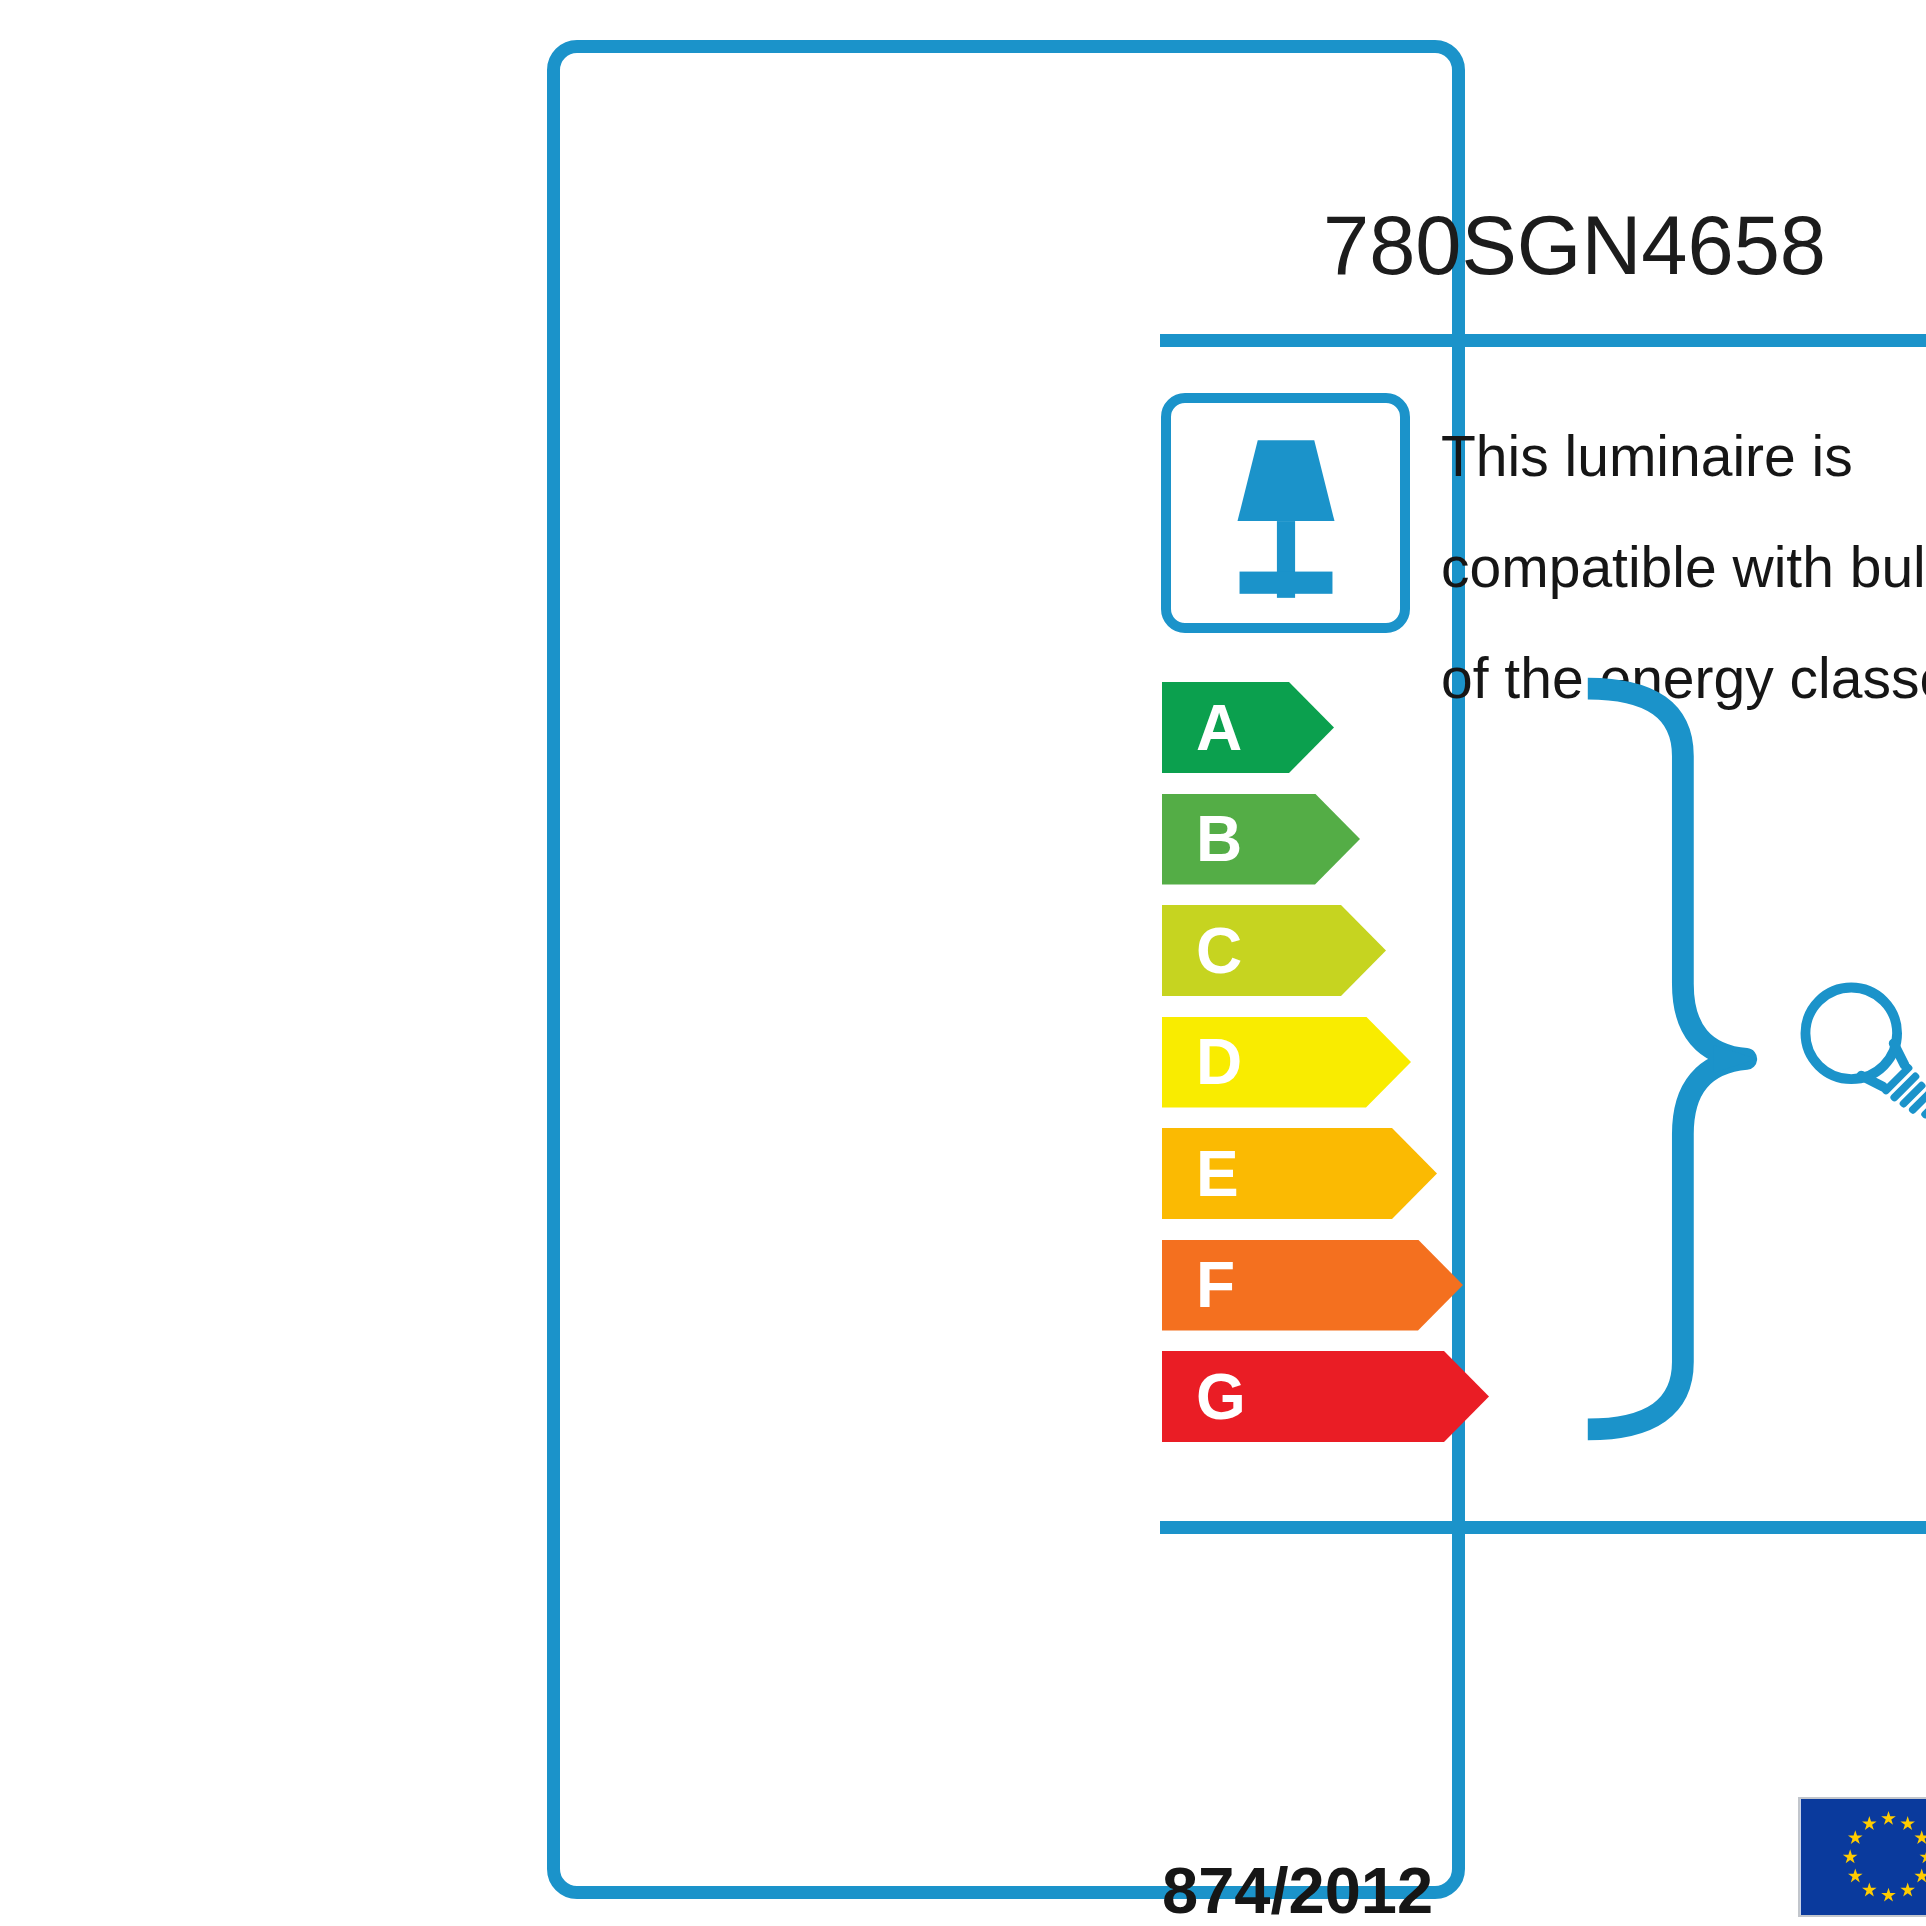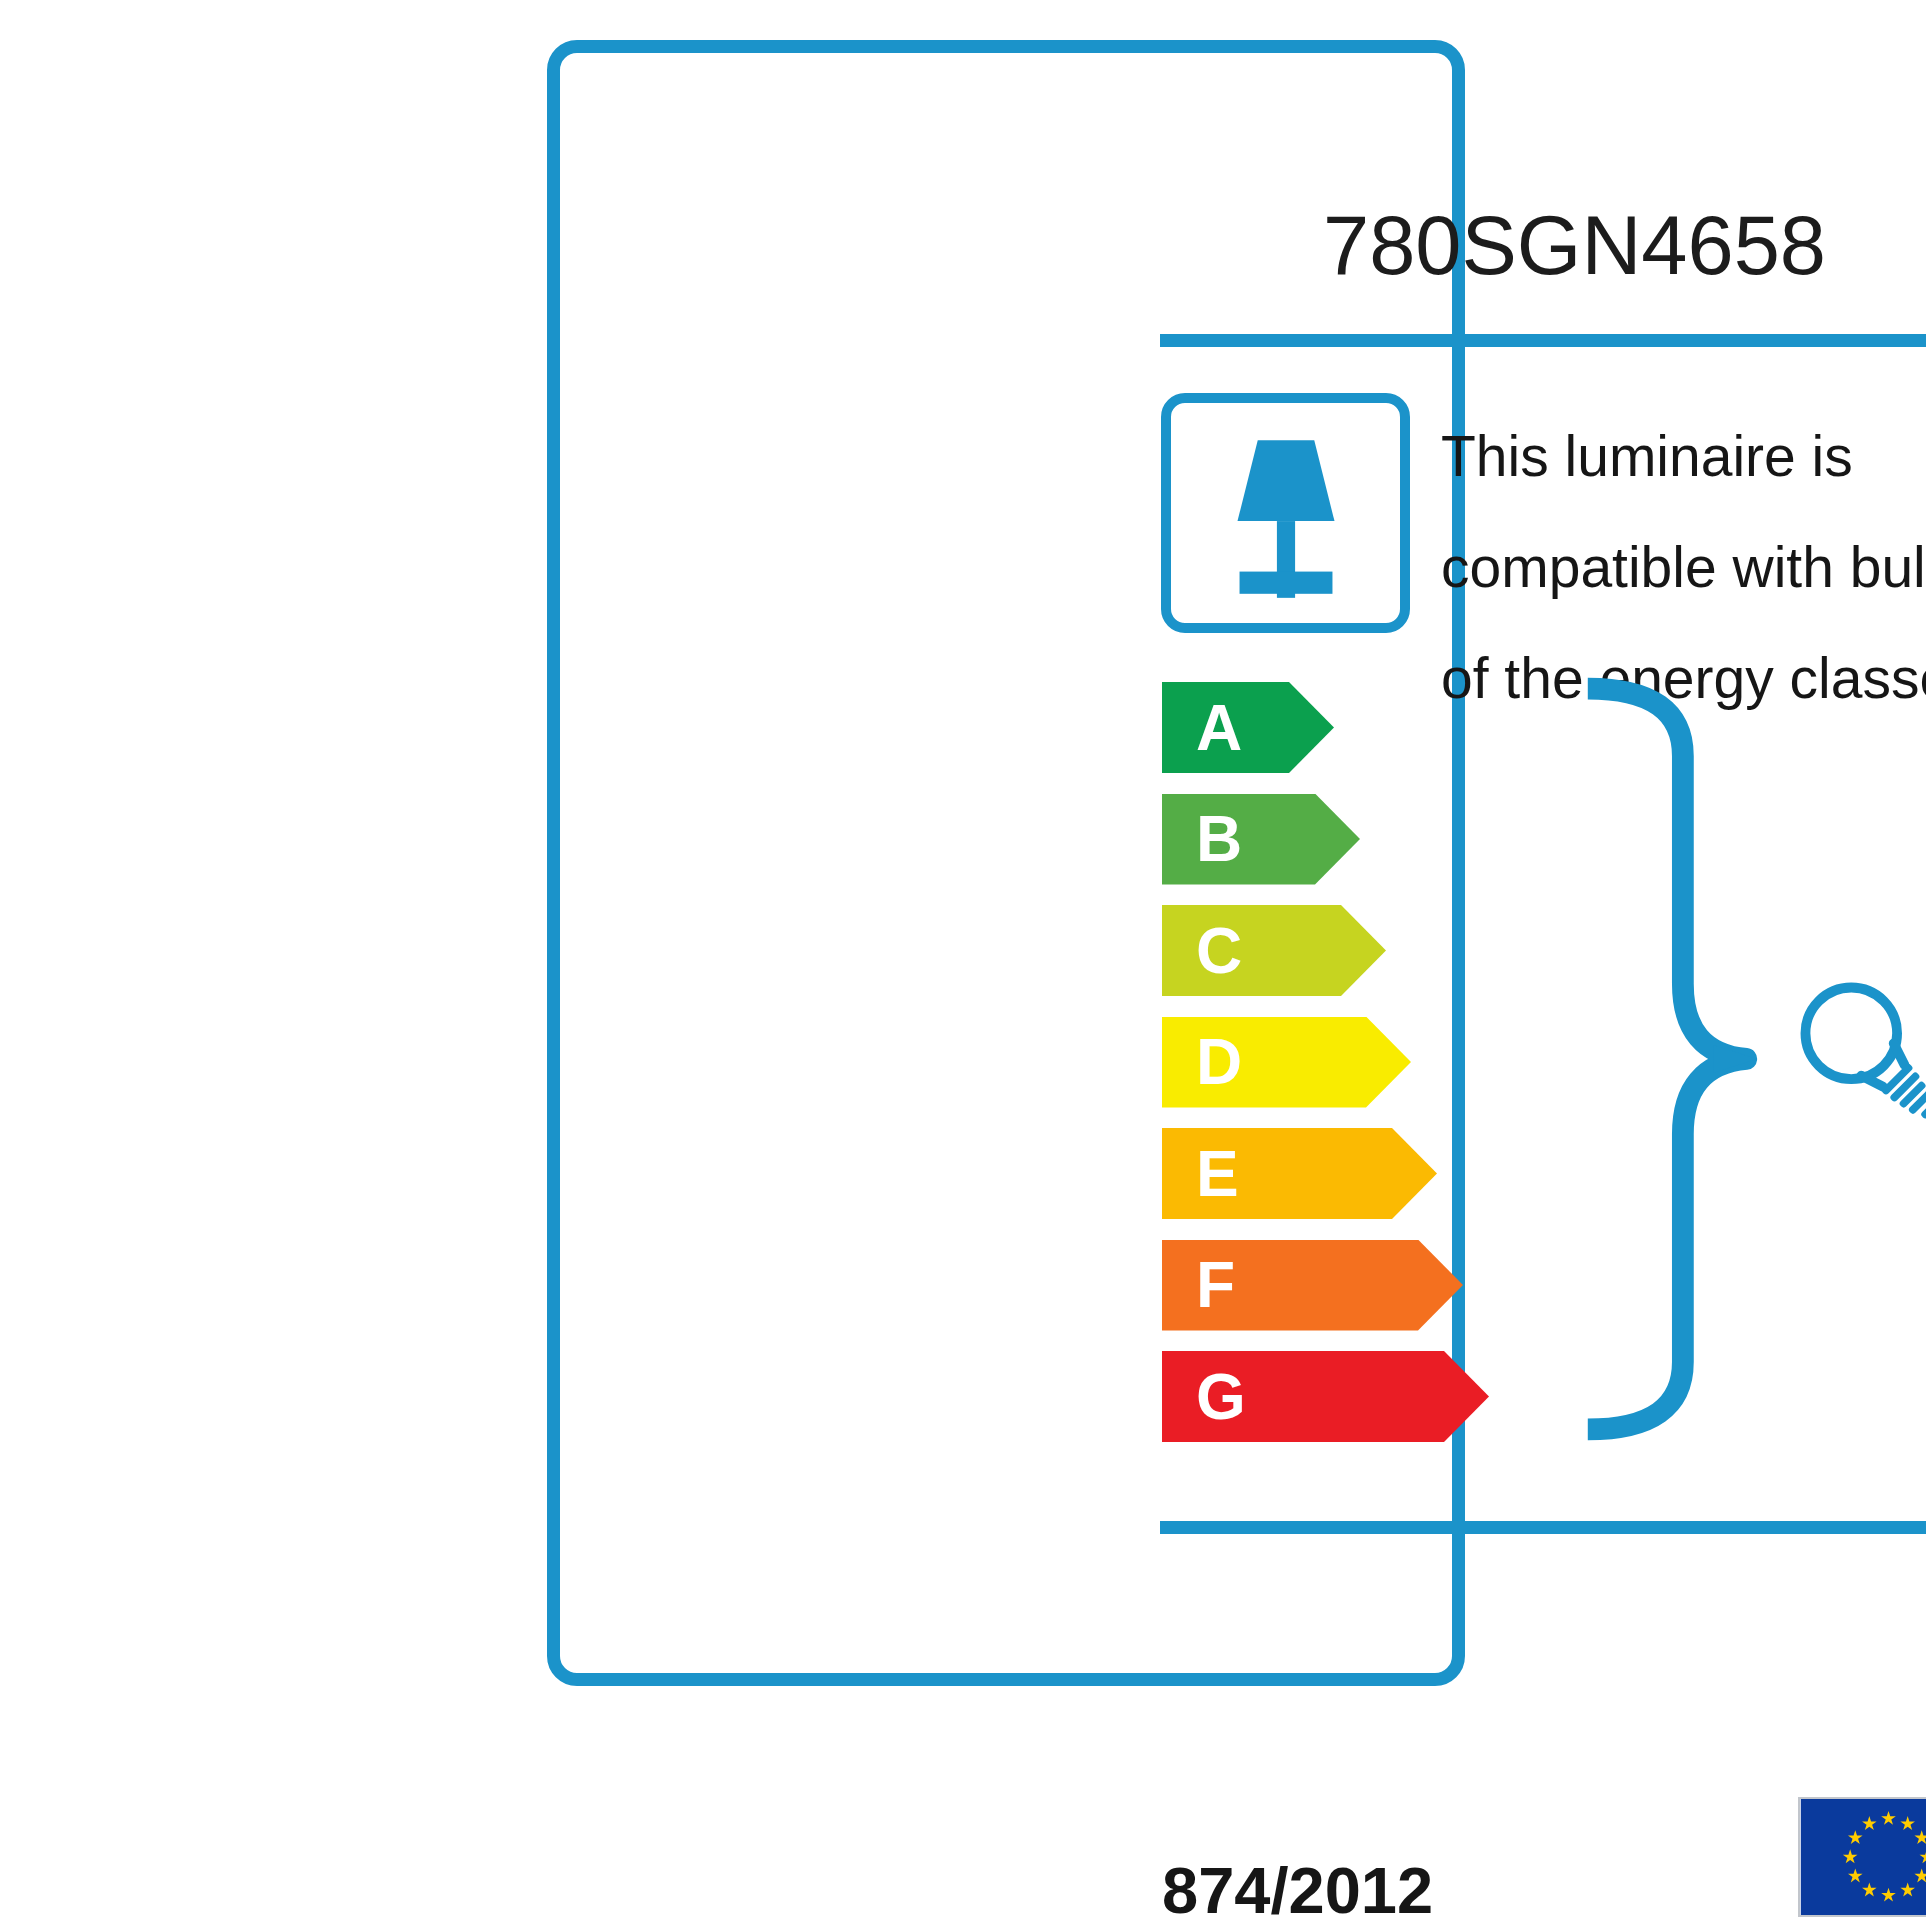--- a/index.html
+++ b/index.html
@@ -11,21 +11,21 @@
     position: relative;
     width: 1927px;
     height: 1927px;
     background: #ffffff;
     overflow: hidden;
   }
 
   .label-box {
     position: absolute;
     left: 547px; top: 40px;
-    width: 918px; height: 1646px;
+    width: 918px; height: 1859px;
     border: 13px solid var(--accent, #1b93ca);
     border-radius: 30px;
     background: #ffffff;
     padding-left: 8px;
   }
 
   .product-code {
     position: absolute;
     left: 600px; top: 145px;
     width: 829px;

